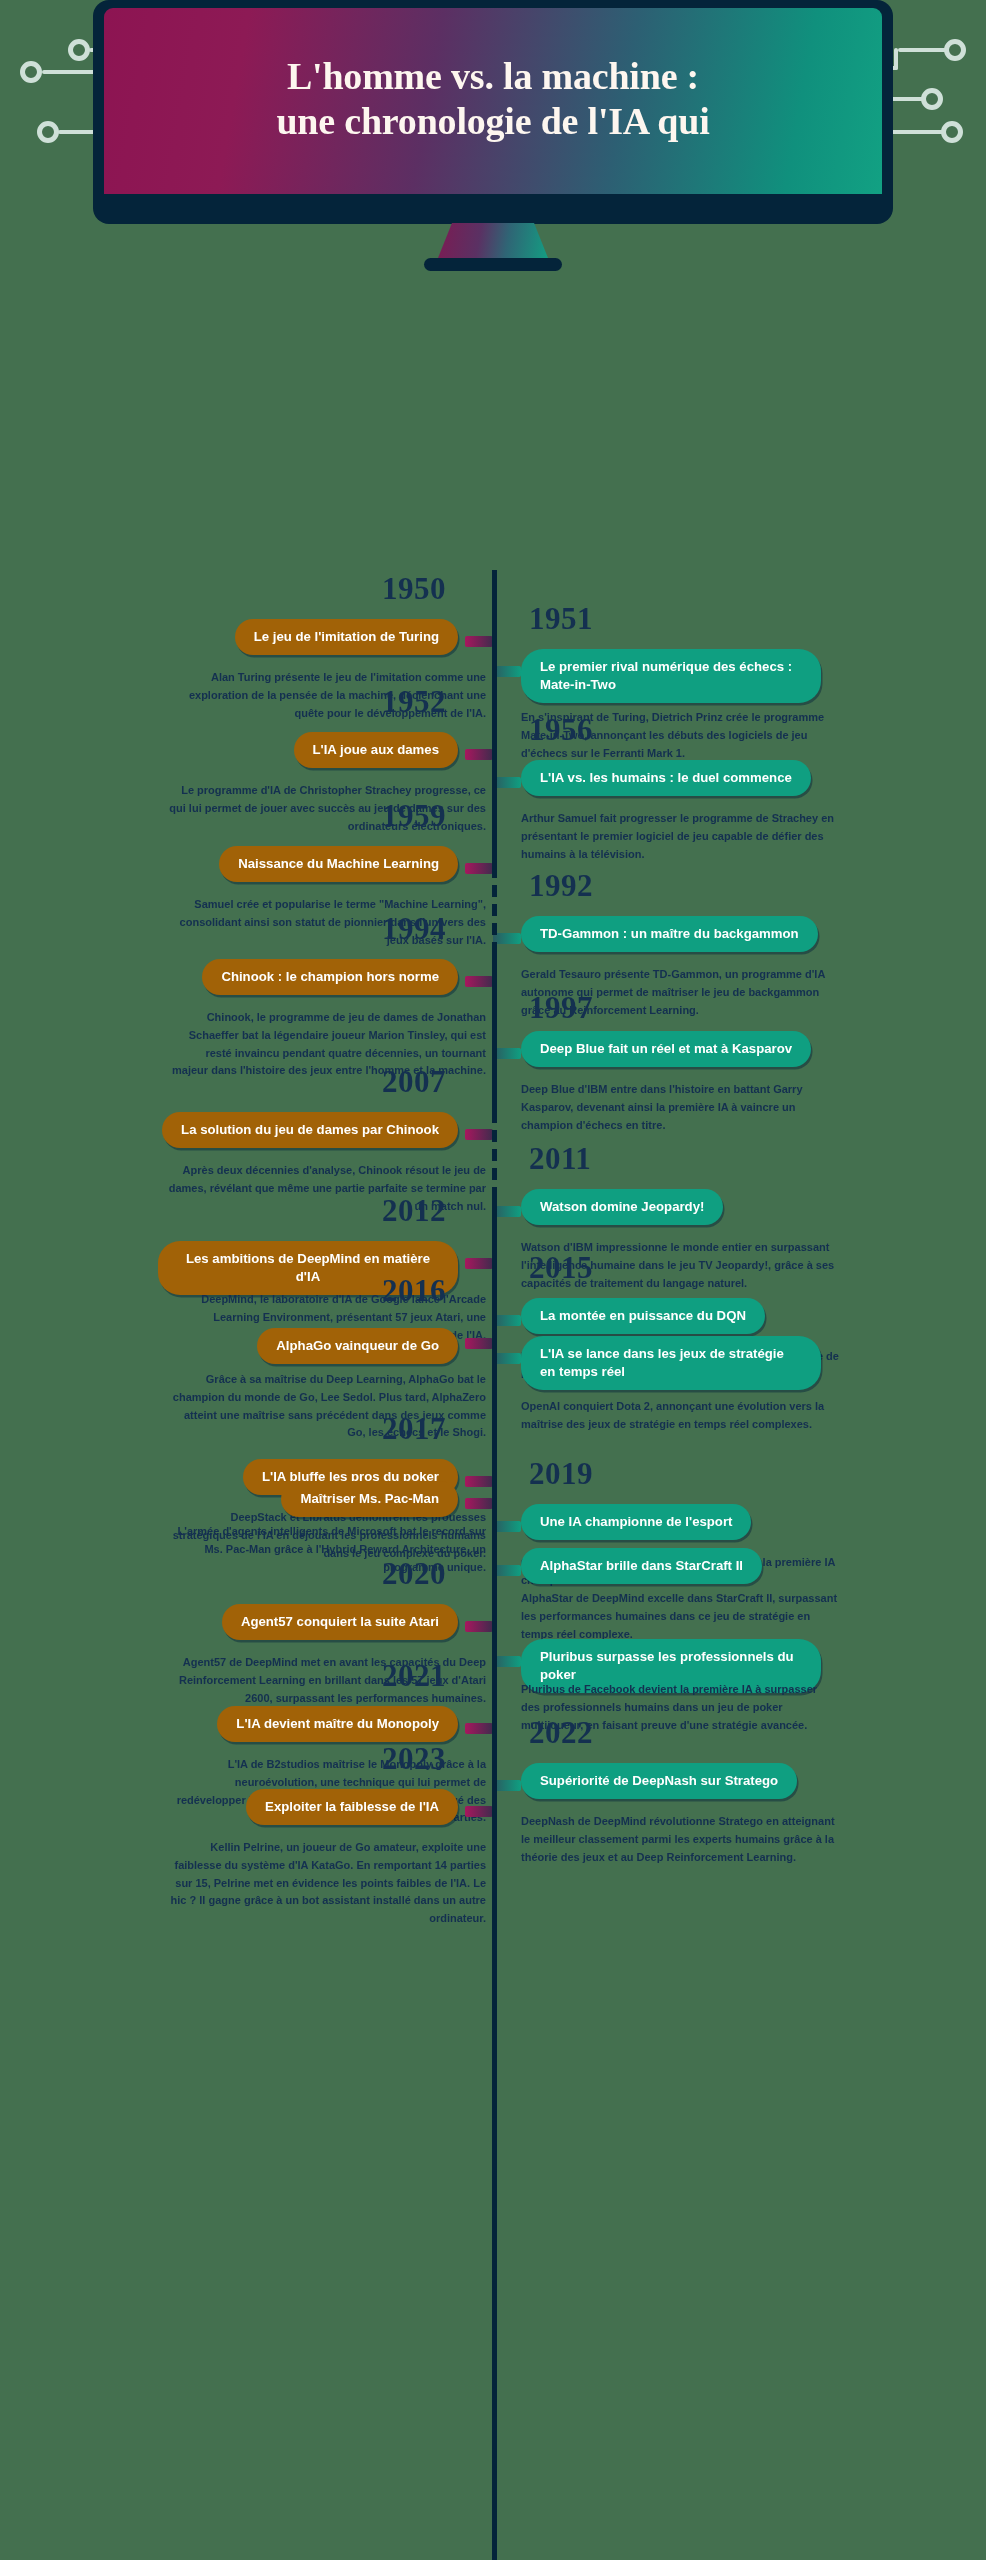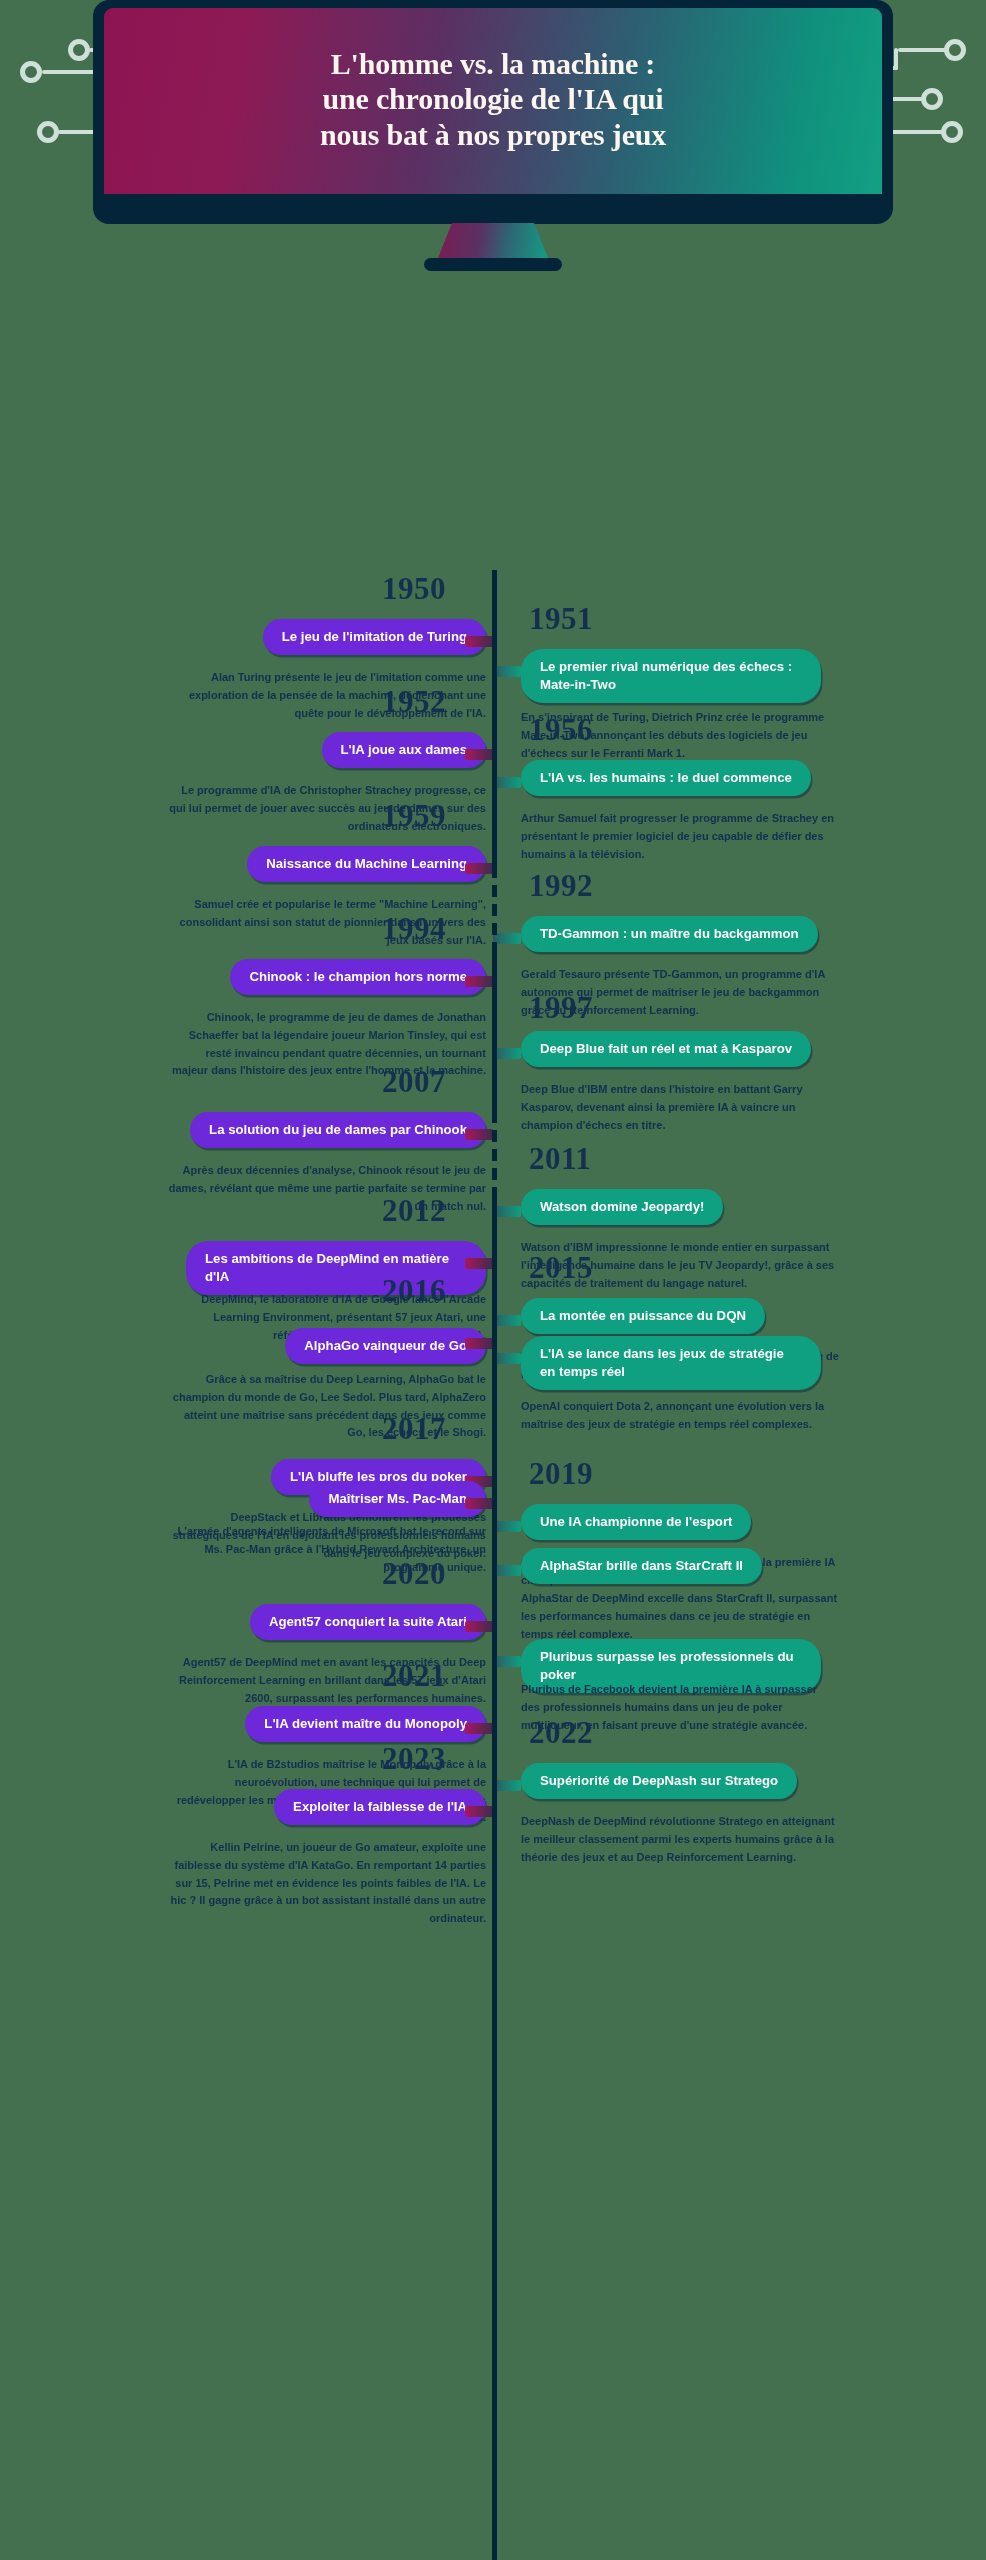--- a/index.html
+++ b/index.html
@@ -43,21 +43,21 @@
     display: flex;
     flex-direction: column;
     align-items: center;
     justify-content: center;
     padding: 6px 60px 10px 60px;
   }
   .hdr-title {
     color: #fdf6ef;
     font-family: "Liberation Serif", serif;
     font-weight: 700;
-    font-size: 30px;
+    font-size: 38px;
     line-height: 1.18;
     text-align: center;
     letter-spacing: -0.2px;
   }
   .hdr-sub {
     margin-top: 13px;
     color: #f3ece2;
     font-family: "Liberation Sans", sans-serif;
     font-weight: 700;
     font-size: 13.5px;
@@ -130,21 +130,21 @@
     position: absolute;
     border-radius: 22px;
     padding: 9px 19px;
     color: #ffffff;
     font-weight: 700;
     font-size: 13.2px;
     line-height: 1.35;
     text-align: left;
     box-shadow: 1.5px 2.5px 0 rgba(4,36,58,0.45);
   }
-  .pill.left  { right: 500px; background: #6d28d9; text-align: left; }
+  .pill.left  { right: 528px; background: #a16207; text-align: center; }
   .pill.right { left: 521px;  background: #0f9f81; }
 
   .stem { position: absolute; height: 11px; border-radius: 2px; }
   .stem.left  { right: 493px; width: 28px; background: linear-gradient(90deg, #a8175e, #3f2b4d); }
   .stem.right { left: 493px;  width: 28px; background: linear-gradient(270deg, #0f9f81, #2c5a5f); }
 
   .desc {
     position: absolute;
     font-size: 11px;
     font-weight: 700;
@@ -186,21 +186,20 @@
       <div class="c-ring" style="left:941px; top:121px;"></div>
       <div class="c-line" style="left:866px; top:130px; width:80px;"></div>
     </div>
 
     <div class="monitor-body"></div>
 
     <div class="monitor-screen">
       <div class="hdr-title">
         <div>L'homme vs. la machine :</div>
         <div>une chronologie de l'IA qui</div>
-        <div>nous bat à nos propres jeux</div>
       </div>
     </div>
 
     <div class="neck-shape"></div>
     <div class="neck-base"></div>
   </div>
 
   <div class="timeline" id="timeline">
 
   <div class="year left" style="top: 271px;">1950</div>

